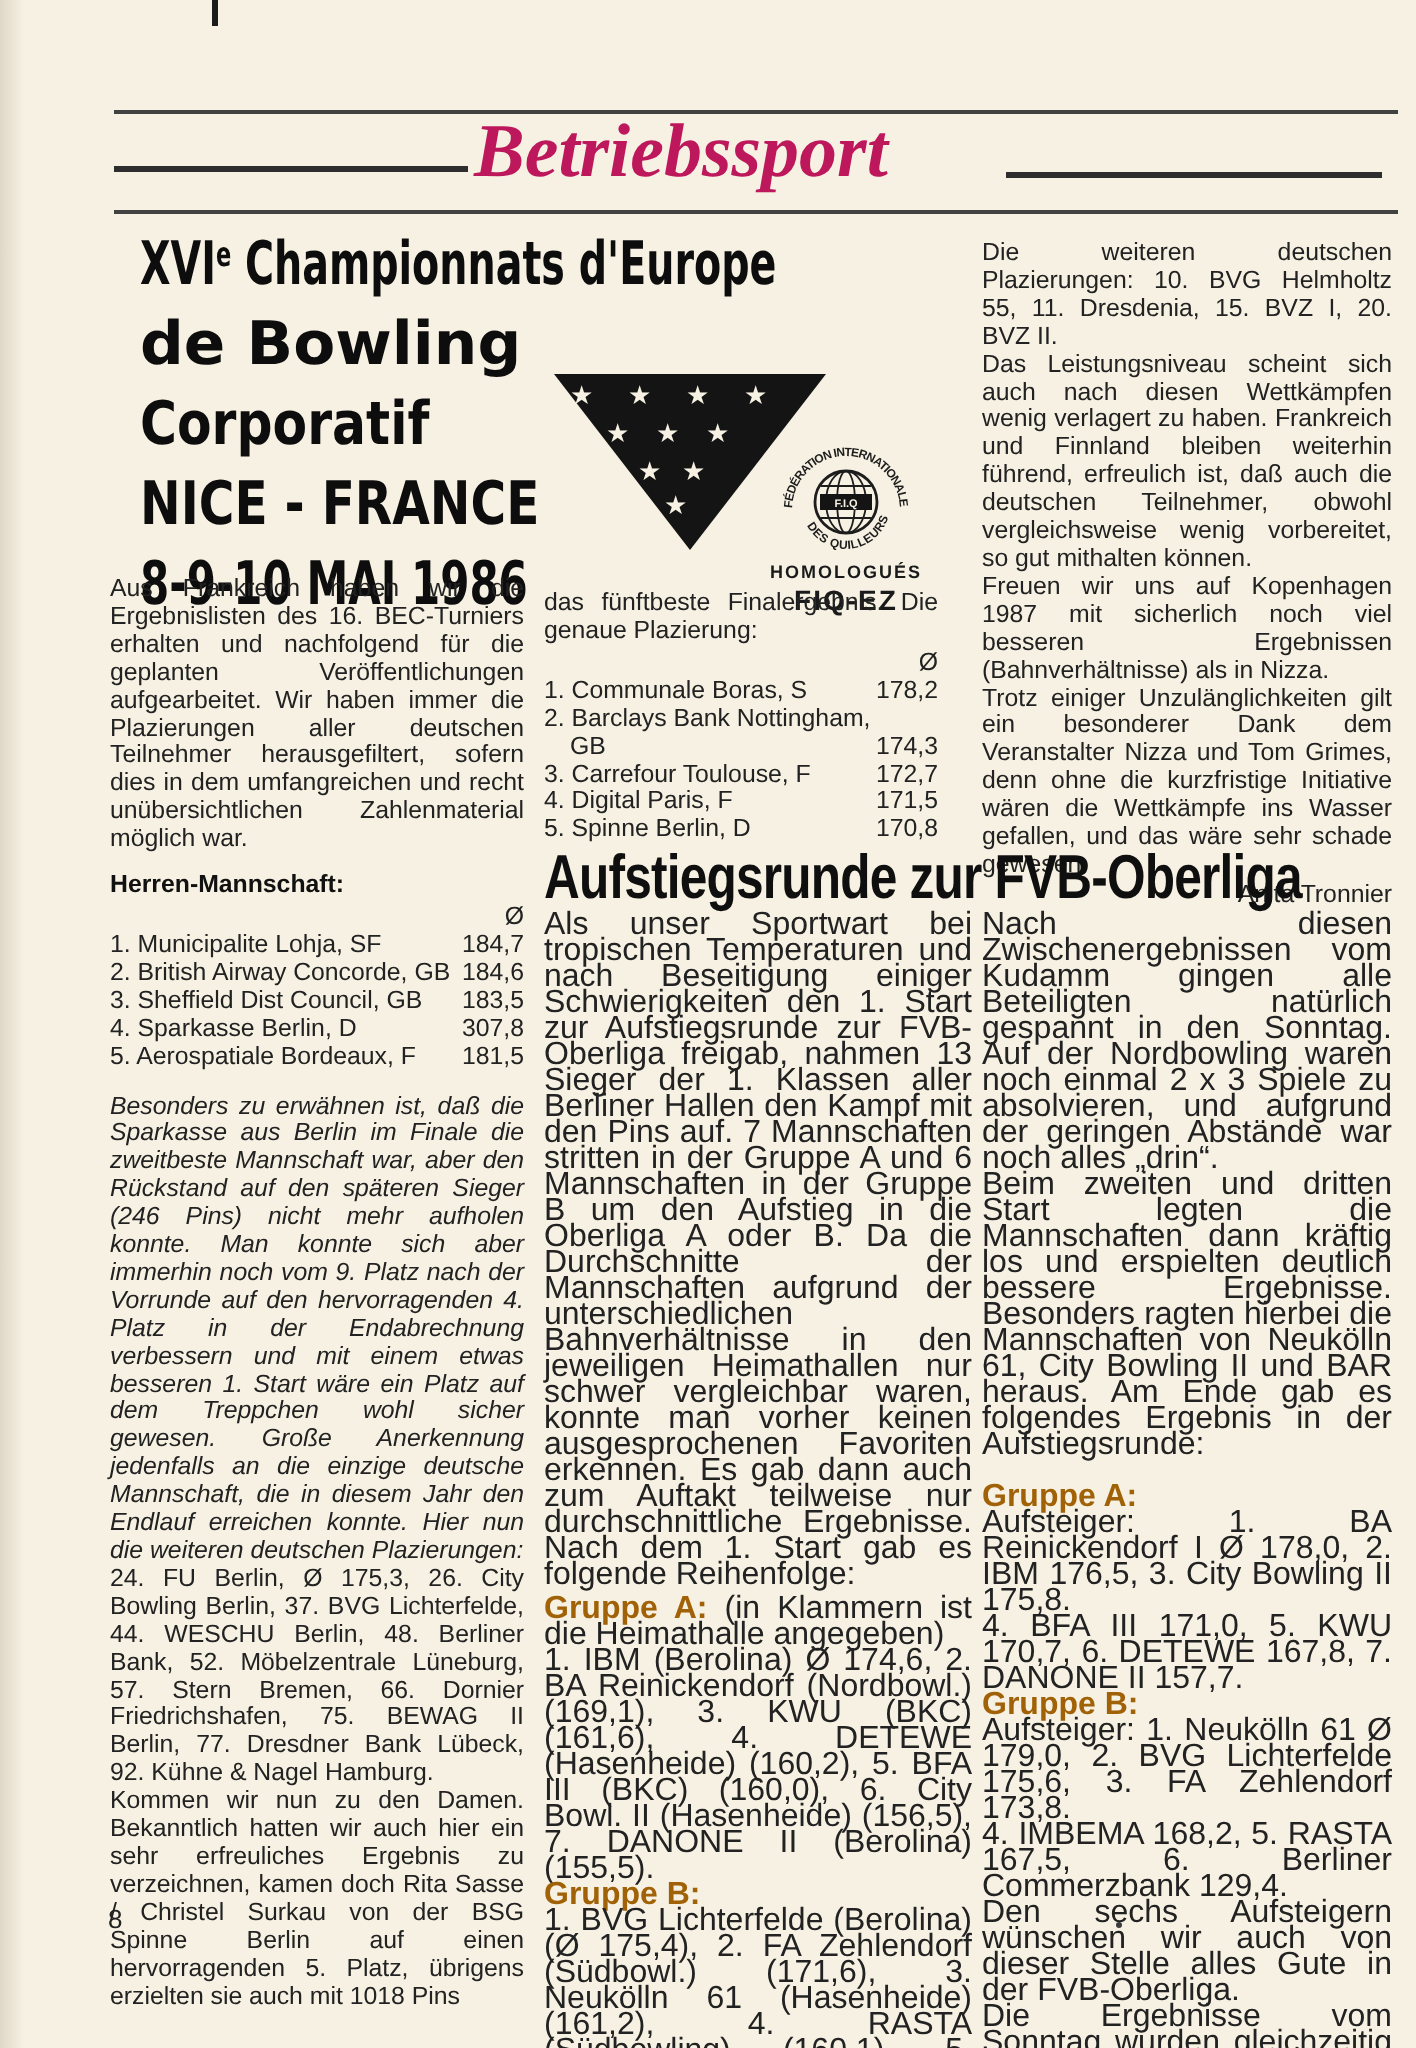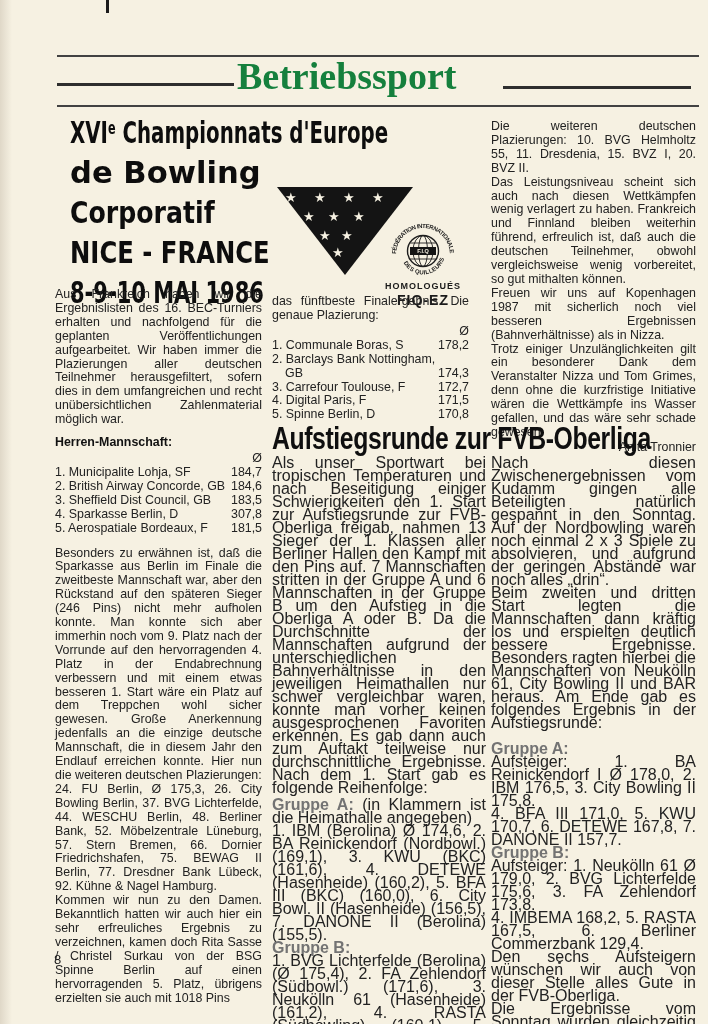--- a/index.html
+++ b/index.html
@@ -18,22 +18,22 @@
 
   
   .rule{position:absolute;background:#424242;}
   .rule-top{left:57px;top:55px;width:642px;height:2px;}
   .rule-bottom{left:57px;top:105px;width:642px;height:2px;}
   .dash-left{left:57px;top:83px;width:177px;height:3px;background:#2e2e2e;}
   .dash-right{left:503px;top:86px;width:188px;height:3px;background:#2e2e2e;}
   .masthead{
     position:absolute;left:237px;top:54px;
     font-family:"Liberation Serif",serif;
-    font-weight:bold;
-    font-size:38px;color:#15803d;letter-spacing:0px;white-space:nowrap;
+    font-weight:bold;font-style:italic;
+    font-size:38px;color:#be185d;letter-spacing:0px;white-space:nowrap;
   }
 
   
   .event-title{position:absolute;left:70px;top:108px;color:#0d0d0d;
     font-family:"DejaVu Sans",sans-serif;font-weight:bold;}
   .event-title .tl{display:block;font-size:30px;line-height:40px;white-space:nowrap;transform-origin:0 50%;}
   .tl1{transform:scaleX(0.66);}
   .tl2{transform:scaleX(1.02);}
   .tl3{transform:scaleX(0.84);}
   .tl4{transform:scaleX(0.81);}
@@ -56,33 +56,33 @@
   .seal-cap1{position:absolute;left:96px;top:128px;width:100px;text-align:center;
     font-size:9px;font-weight:bold;letter-spacing:1px;color:#1a1a1a;}
   .seal-cap2{position:absolute;left:96px;top:139px;width:100px;text-align:center;
     font-size:14px;font-weight:bold;letter-spacing:1px;color:#1a1a1a;}
 
   
   .col{position:absolute;text-align:justify;}
   .a1{font-size:12.4px;line-height:13.9px;}
   .a2{font-size:16px;line-height:13px;}
   .col p{margin:0;}
-  .b{font-weight:bold;color:#737373;}
+  .b{font-weight:bold;color:#a16207;}
   .col-left{left:55px;top:288px;width:207px;}
   .col-mid-top{left:272px;top:295px;width:197px;}
   .col-right-a1{left:491px;top:120px;width:205px;}
   .a2-col1{left:272px;top:456px;width:214px;}
   .a2-col2{left:491px;top:456px;width:205px;}
   .sec-head{font-weight:bold;color:#111;margin-top:9px !important;}
   .avg-row{ text-align:right;font-size:12.4px;line-height:13px;margin-top:2px;}
   .tbl{margin-top:1px;}
   .trow{display:flex;justify-content:space-between;align-items:flex-end;}
   .tlabel{white-space:pre-line;text-indent:-13px;padding-left:13px;text-align:left;}
   .tval{text-align:right;}
-  .mt{margin-top:11px !important;}
+  .mt{margin-top:11px !important;font-style:italic;}
   .mt-sm{margin-top:4px !important;}
   .mt-md{margin-top:13px !important;}
   .byline{text-align:right;margin-top:1px !important;}
 
   
   .headline{position:absolute;left:272px;top:421px;
     font-weight:bold;font-size:31px;color:#0f0f0f;white-space:nowrap;
     transform:scaleX(0.80);transform-origin:0 50%;letter-spacing:-0.5px;}
 
   .page-num{position:absolute;left:54px;top:952px;font-size:13px;color:#222;}

